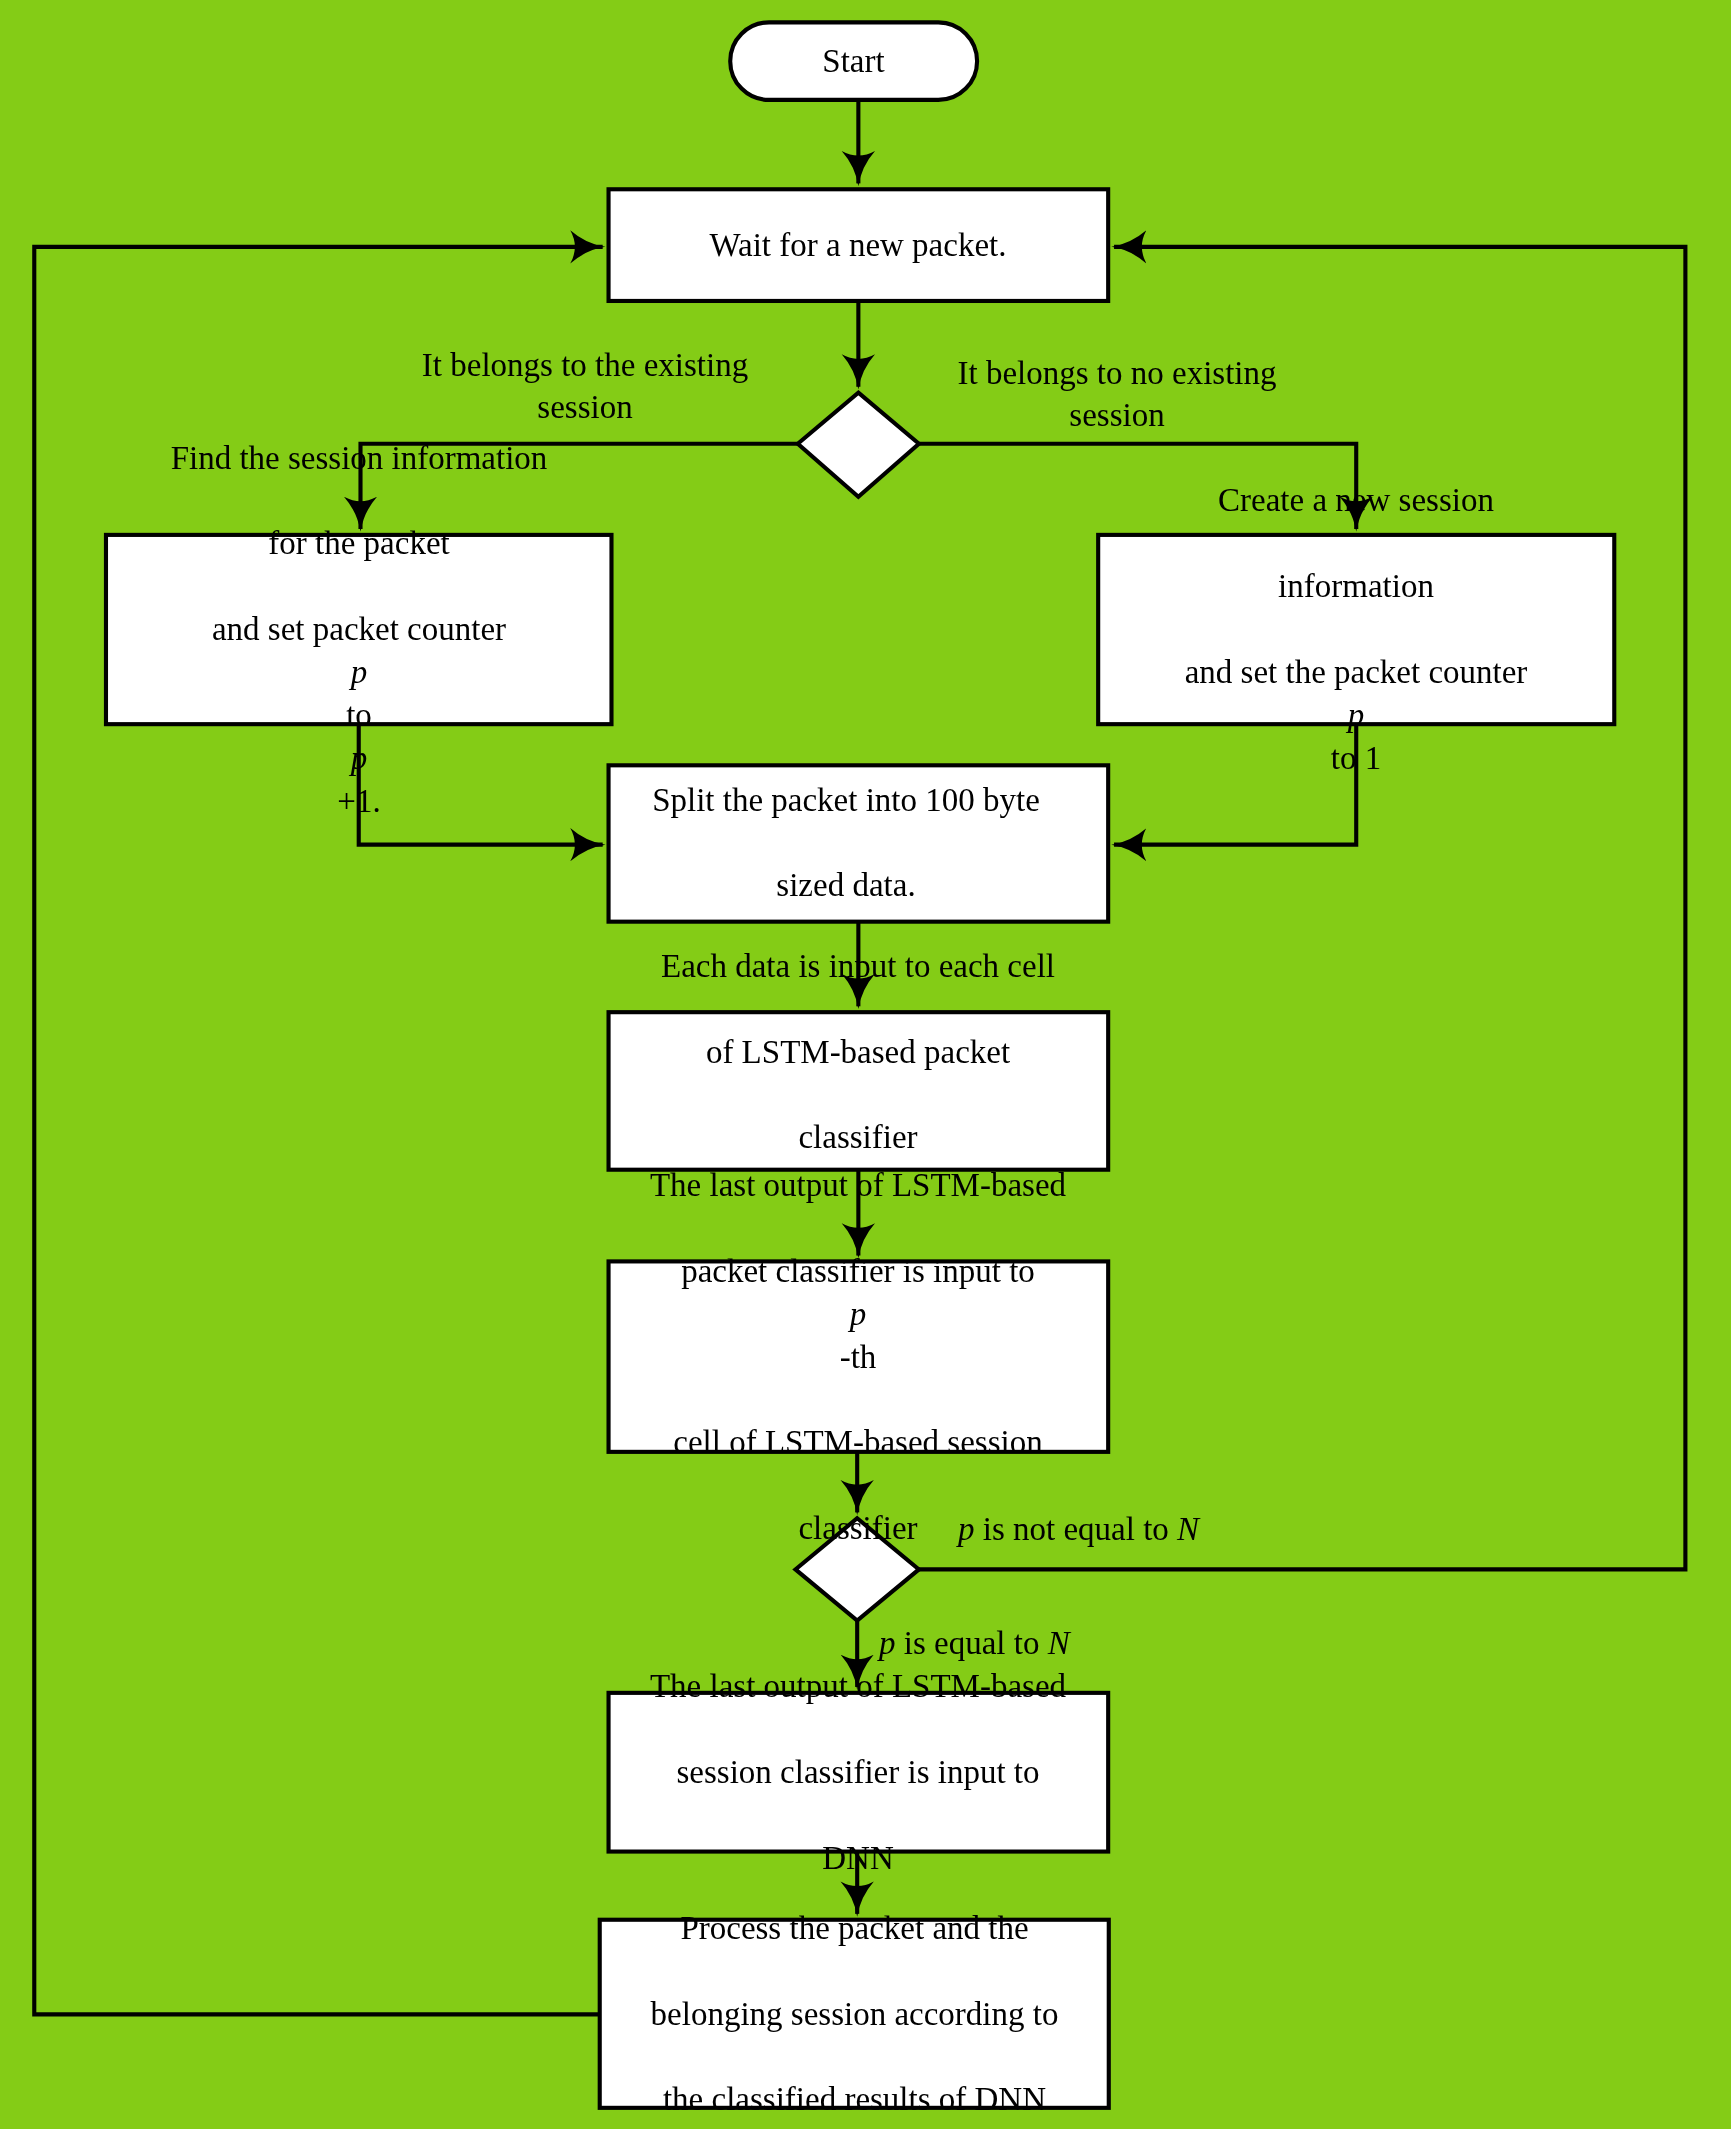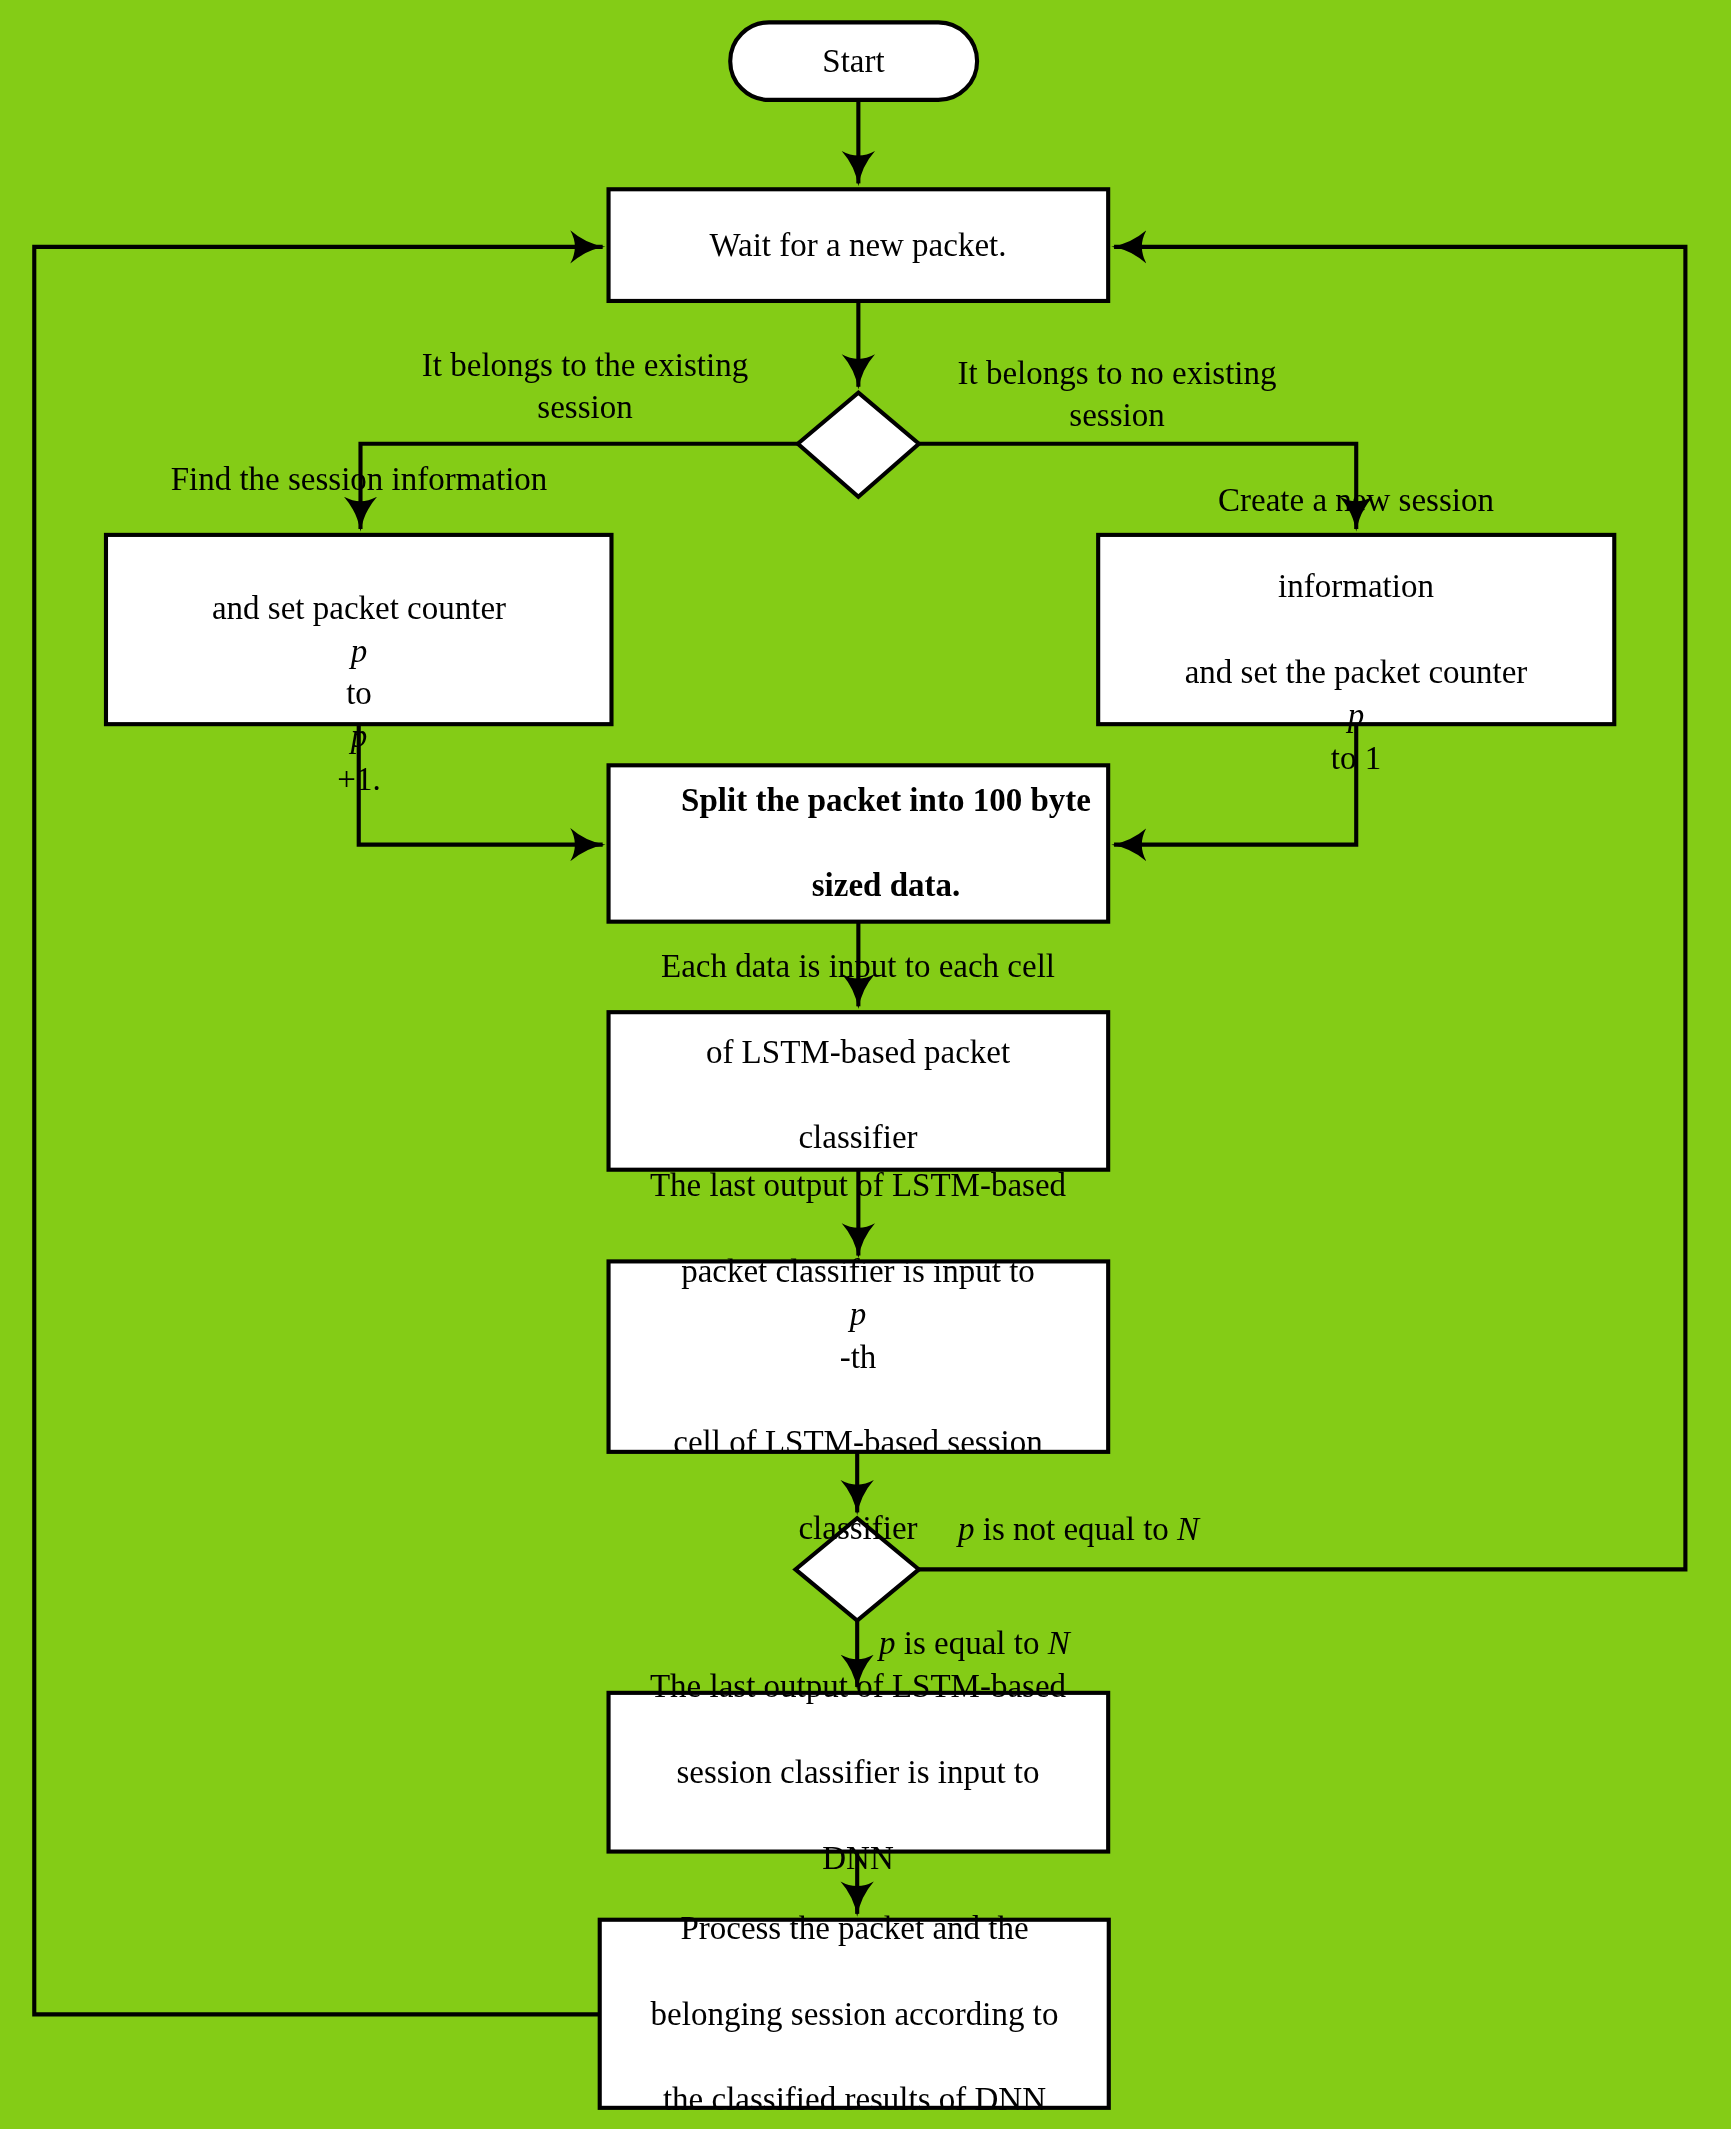--- a/index.html
+++ b/index.html
@@ -82,34 +82,34 @@
     <span>Start</span>
   </div>
 
   <div class="nodetext f56" style="left:608px;top:189px;width:500px;height:112px;">
     <span>Wait for a new packet.</span>
   </div>
 
   <div class="nodetext f56" style="left:106px;top:535px;width:506px;height:189px;">
     <span>
       <span>Find the session information</span><br>
-      <br>
+      <span>for the packet</span><br>
       <span>and set packet counter </span><span class="ital">p</span><span> to </span><span class="ital">p</span><span>+1.</span>
     </span>
   </div>
 
   <div class="nodetext f56" style="left:1098px;top:535px;width:516px;height:189px;">
     <span>
       <span>Create a new session</span><br>
       <span>information</span><br>
       <span>and set the packet counter </span><span class="ital">p</span><span> to 1</span>
     </span>
   </div>
 
-  <div class="nodetext f56" style="left:636px;top:765px;width:500px;height:156px;font-weight:bold;">
+  <div class="nodetext f56" style="left:596px;top:765px;width:500px;height:156px;">
     <span>
       <span>Split the packet into 100 byte</span><br>
       <span>sized data.</span>
     </span>
   </div>
 
   <div class="nodetext f56" style="left:608px;top:973px;width:500px;height:158px;">
     <span>
       <span>Each data is input to each cell</span><br>
       <span>of LSTM-based packet</span><br>

